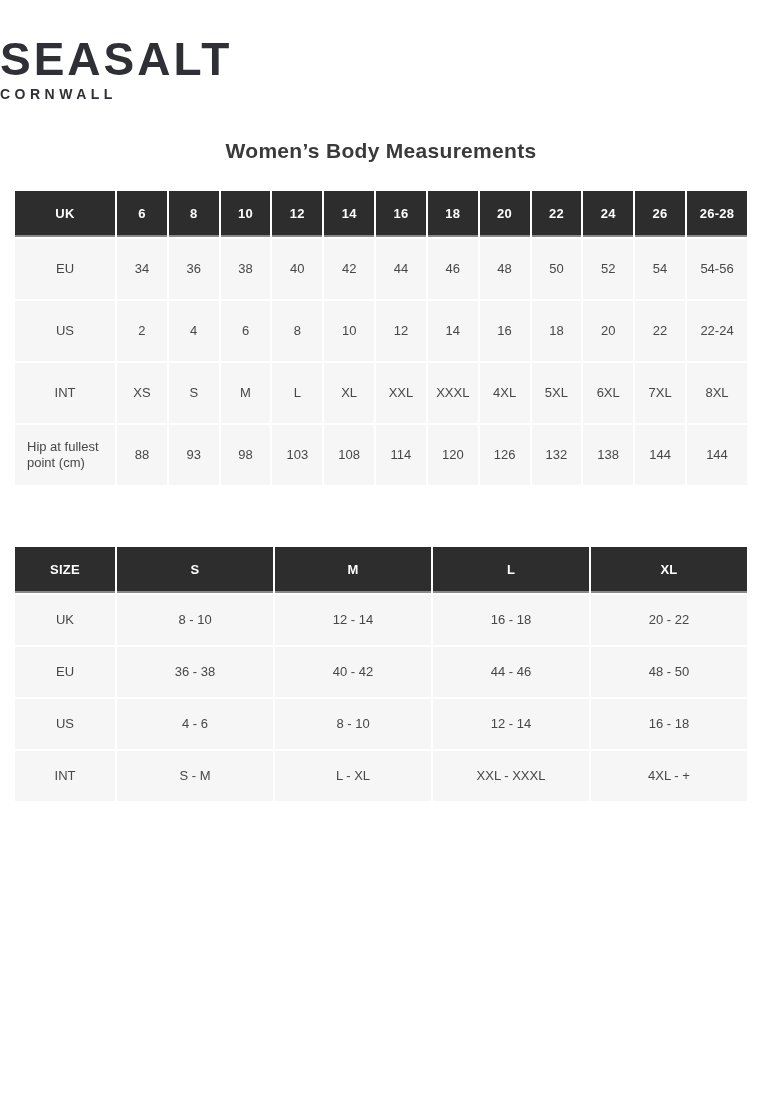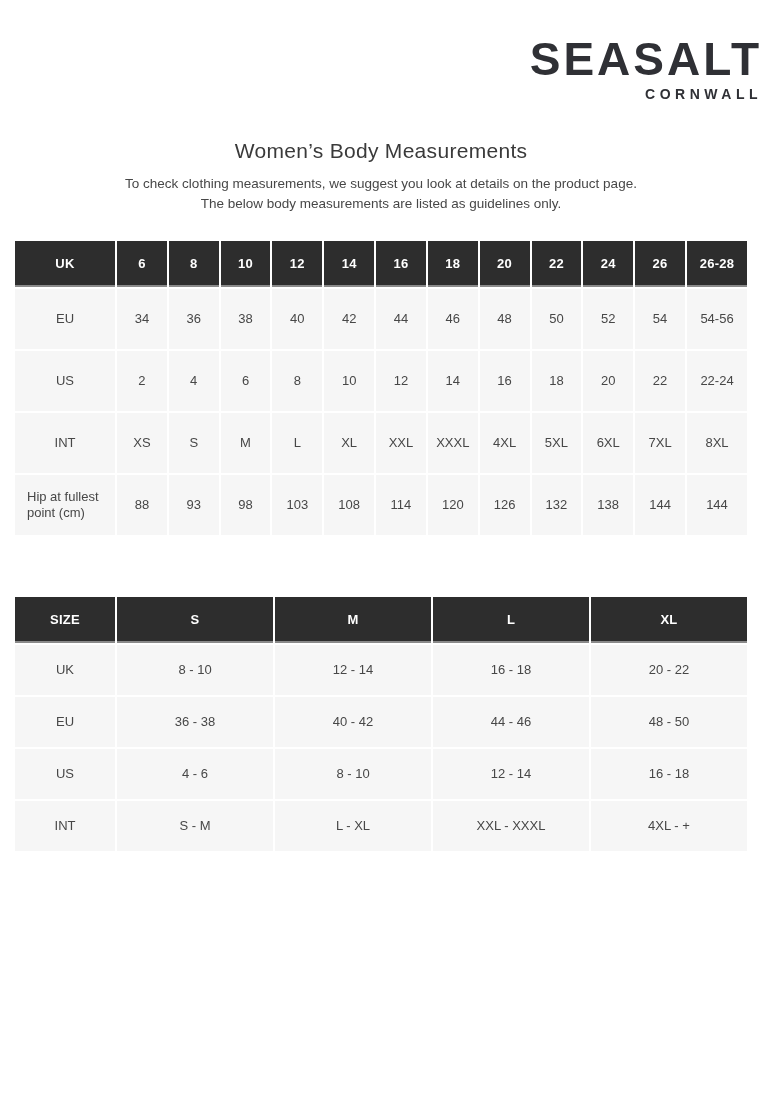--- a/index.html
+++ b/index.html
@@ -10,43 +10,42 @@
   body {
     width: 762px;
     min-height: 1100px;
     font-family: "Liberation Sans", sans-serif;
     color: #474747;
     -webkit-font-smoothing: antialiased;
   }
   .page { width: 762px; }
 
   
-  .brand { text-align: right; padding-top: 34px; }
+  .brand { text-align: left; padding-top: 34px; }
   .brand-name {
     font-size: 46px;
     font-weight: 800;
     letter-spacing: 3px;
     color: #2f3035;
     line-height: 50px;
   }
   .brand-tagline {
     font-size: 14px;
     font-weight: 700;
     letter-spacing: 4.5px;
     color: #2f3035;
     margin-top: 2px;
-    margin-left: 16px;
   }
 
   
   .page-title {
     margin: 37px 0 0;
     text-align: center;
     font-size: 21px;
-    font-weight: 400;
+    font-weight: 700;
     letter-spacing: 0.3px;
     color: #3a3a3a;
   }
   .note {
     margin: 11px 0 0;
     text-align: center;
     font-size: 13.5px;
     line-height: 19.5px;
     color: #474747;
   }
@@ -101,24 +100,20 @@
 
 <div class="page">
 
   <div class="brand">
     <div class="brand-name">SEASALT</div>
     <div class="brand-tagline">CORNWALL</div>
   </div>
 
   <h1 class="page-title">Women’s Body Measurements</h1>
 
-  <p class="note">
-    <span>To check clothing measurements, we suggest you look at details on the product page.</span><br>
-    <span>The below body measurements are listed as guidelines only.</span>
-  </p>
 
 
   <table class="t1">
     <colgroup>
       <col style="width:100px">
       <col>
         <col>
         <col>
         <col>
         <col>

